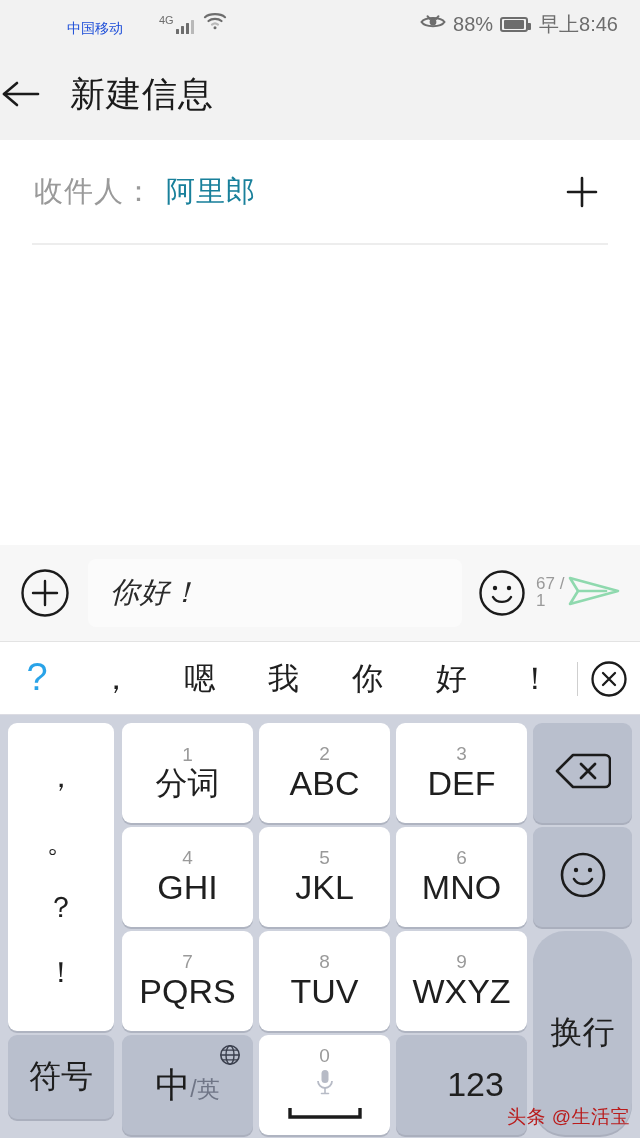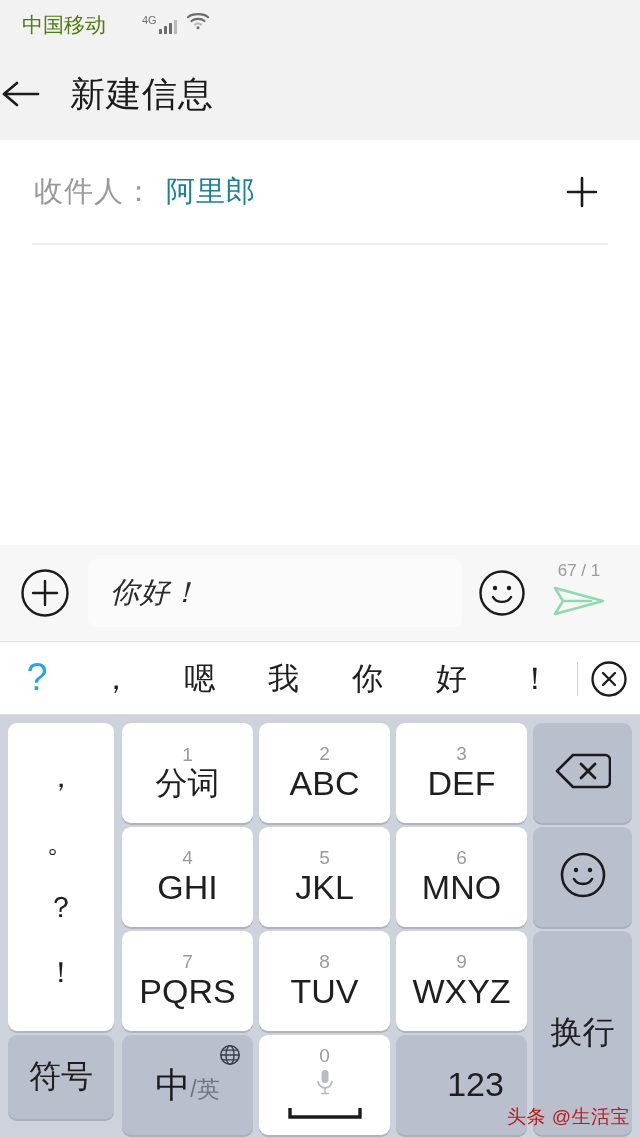--- a/index.html
+++ b/index.html
@@ -18,21 +18,21 @@
   
   .status-bar {
     position: absolute; top: 0; left: 0;
     width: 640px; height: 48px;
     background: #f2f2f2;
     display: flex; align-items: center;
     padding: 0 22px;
     color: #6d6d6d;
   }
   .status-left { display: flex; align-items: flex-end; gap: 3px; }
-  .carrier { font-size: 21px; color: #4d7c0f; letter-spacing: 0px; line-height: 1; }
+  .carrier { font-size: 14px; color: #1d4ed8; letter-spacing: 0px; line-height: 1; margin-left: 45px; }
   .net-type { font-size: 11px; color: #6d6d6d; line-height: 1; position: relative; top: -9px; left: 1px; margin-left: 32px; }
   .signal-bars { display: flex; align-items: flex-end; gap: 1.5px; height: 15px; position: relative; top: -1px; }
   .signal-bars i { display: block; width: 3.5px; background: #6d6d6d; border-radius: .5px; }
   .signal-bars i:nth-child(1) { height: 5px; }
   .signal-bars i:nth-child(2) { height: 8px; }
   .signal-bars i:nth-child(3) { height: 11px; }
   .signal-bars i:nth-child(4) { height: 14px; background: #b9b9b9; }
   .wifi-icon { margin-left: 6px; position: relative; top: -1px; }
   .status-right { margin-left: auto; display: flex; align-items: center; gap: 7px; }
   .battery-pct { font-size: 20px; color: #6d6d6d; }
@@ -93,21 +93,21 @@
   }
   .attach-btn { width: 54px; height: 54px; flex: 0 0 auto; display:flex; align-items:center; justify-content:center;}
   .msg-field {
     flex: 1 1 auto; height: 68px; margin: 0 14px 0 16px;
     background: #fbfbfb; border-radius: 8px;
     display: flex; align-items: center; padding: 0 22px; font-style: italic;
   }
   .msg-text { font-size: 29px; color: #2b2b2b; letter-spacing: 1px; }
   .emoji-btn { width: 52px; height: 52px; flex: 0 0 auto; display:flex; align-items:center; justify-content:center;}
   .send-area {
-    width: 86px; flex: 0 0 auto; display: flex; flex-direction: column;
+    width: 86px; flex: 0 0 auto; display: flex; flex-direction: row;
     align-items: center; justify-content: center; margin-left: 8px;
   }
   .char-counter { font-size: 17px; color: #9a9a9a; line-height: 1; margin-bottom: 3px; }
 
   
   .candidate-bar {
     position: absolute; top: 643px; left: 0;
     width: 640px; height: 72px;
     background: #ffffff;
     display: flex; align-items: center;
@@ -191,20 +191,35 @@
         </span>
       <span class="wifi-icon">
         <svg width="24" height="18" viewBox="0 0 24 18">
           <path d="M2 5.2 C6.5 1.2 17.5 1.2 22 5.2" stroke="#6d6d6d" stroke-width="2.2" fill="none" stroke-linecap="round"></path>
           <path d="M5.5 9 C8.8 6.2 15.2 6.2 18.5 9" stroke="#6d6d6d" stroke-width="2.2" fill="none" stroke-linecap="round"></path>
           <path d="M9 12.6 C10.7 11.2 13.3 11.2 15 12.6" stroke="#b9b9b9" stroke-width="2.2" fill="none" stroke-linecap="round"></path>
           <circle cx="12" cy="15.8" r="1.5" fill="#6d6d6d"></circle>
         </svg>
       </span>
     </div>
+    <div class="status-right">
+      <span>
+        <svg width="26" height="18" viewBox="0 0 26 18">
+          <path d="M1.5 9 C5 3.5 21 3.5 24.5 9 C21 14.5 5 14.5 1.5 9 Z" fill="none" stroke="#6d6d6d" stroke-width="2"></path>
+          <circle cx="13" cy="9" r="3.4" fill="#6d6d6d"></circle>
+          <path d="M7.5 3.2 L10 6" stroke="#6d6d6d" stroke-width="2" stroke-linecap="round"></path>
+          <path d="M18.5 3.2 L16 6" stroke="#6d6d6d" stroke-width="2" stroke-linecap="round"></path>
+        </svg>
+      </span>
+      <span class="battery-pct">88%</span>
+      <span class="battery">
+          <span class="fill"></span>
+        </span>
+      <span class="clock">早上8:46</span>
+    </div>
   </div>
 
   <div class="app-header">
     <div class="back-arrow">
       <svg width="40" height="32" viewBox="0 0 40 32">
         <path d="M16 5 L3 16 L16 27" stroke="#1b1b1b" stroke-width="2.6" fill="none" stroke-linecap="round" stroke-linejoin="round"></path>
         <path d="M3 16 L37 16" stroke="#1b1b1b" stroke-width="2.6" fill="none" stroke-linecap="round"></path>
       </svg>
     </div>
     <div class="page-title">新建信息</div>
@@ -321,21 +336,21 @@
             </svg></span>
         </div>
         <div class="key gray" style="left: 529px; top: 107px; width: 99px; height: 100px;">
           <span><svg width="50" height="50" viewBox="0 0 50 50">
               <circle cx="25" cy="25" r="21" fill="none" stroke="#1b1b1b" stroke-width="2.6"></circle>
               <circle cx="18" cy="20" r="2.2" fill="#1b1b1b"></circle>
               <circle cx="32" cy="20" r="2.2" fill="#1b1b1b"></circle>
               <path d="M16 29 C19.5 35.5 30.5 35.5 34 29" stroke="#1b1b1b" stroke-width="2.6" fill="none" stroke-linecap="round"></path>
             </svg></span>
         </div>
-        <div class="key gray" style="left: 529px; top: 211px; width: 99px; height: 204px;">
+        <div class="key gray" style="left: 529px; top: 211px; width: 99px; height: 204px; border-radius: 32px;">
           <span class="key-main cn">换行</span>
         </div>
         <div class="key gray" style="left: 4px; top: 315px; width: 106px; height: 84px;">
           <span class="key-main cn">符号</span>
         </div>
         <div class="key gray lang-key" style="left: 118px; top: 315px; width: 131px; height: 100px;">
           <span class="globe"><svg width="22" height="22" viewBox="0 0 22 22">
               <circle cx="11" cy="11" r="9.2" fill="none" stroke="#3a3f4d" stroke-width="1.6"></circle>
               <ellipse cx="11" cy="11" rx="4" ry="9.2" fill="none" stroke="#3a3f4d" stroke-width="1.4"></ellipse>
               <path d="M1.8 11 L20.2 11 M3.3 6.2 L18.7 6.2 M3.3 15.8 L18.7 15.8" stroke="#3a3f4d" stroke-width="1.3"></path>

